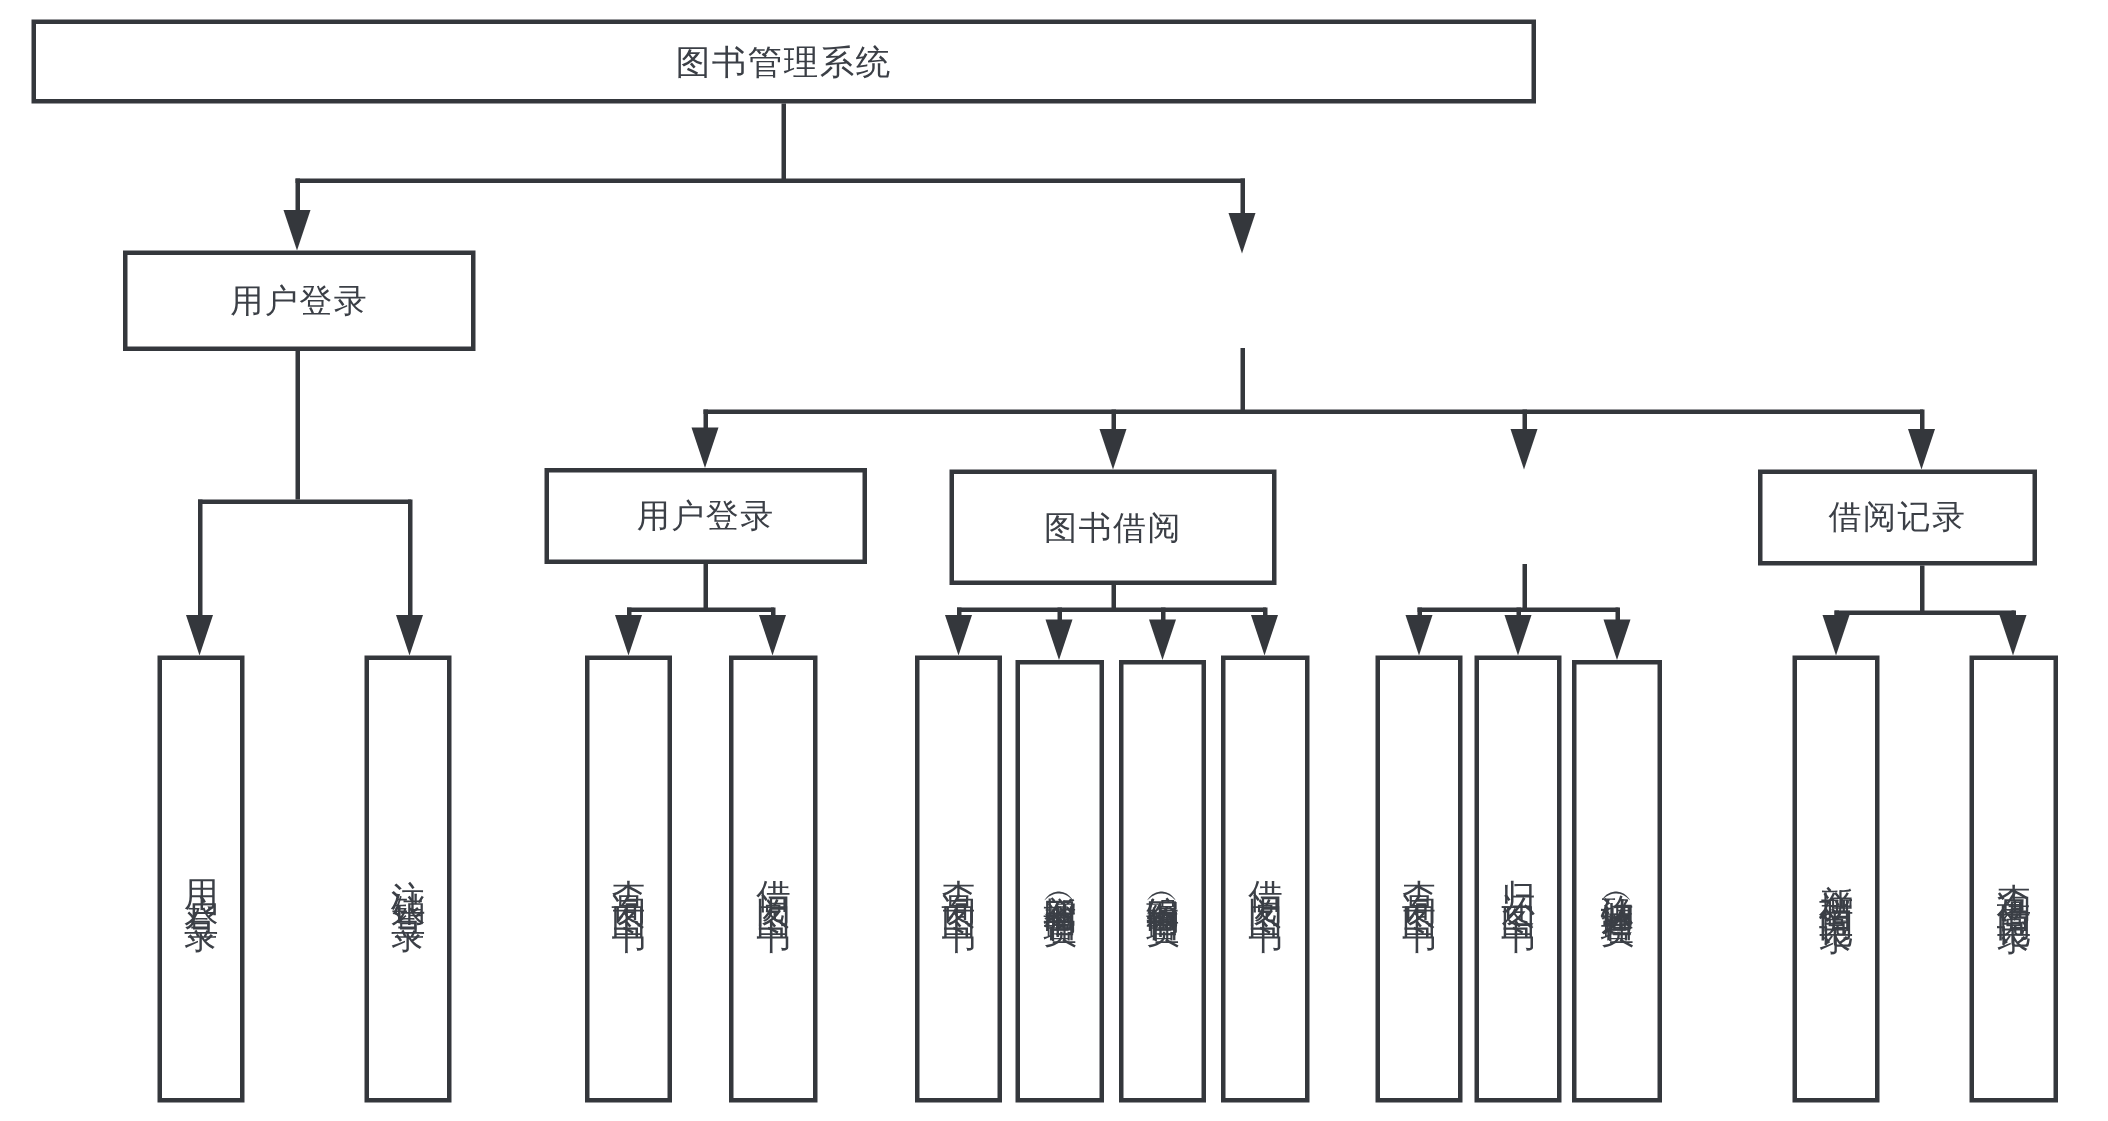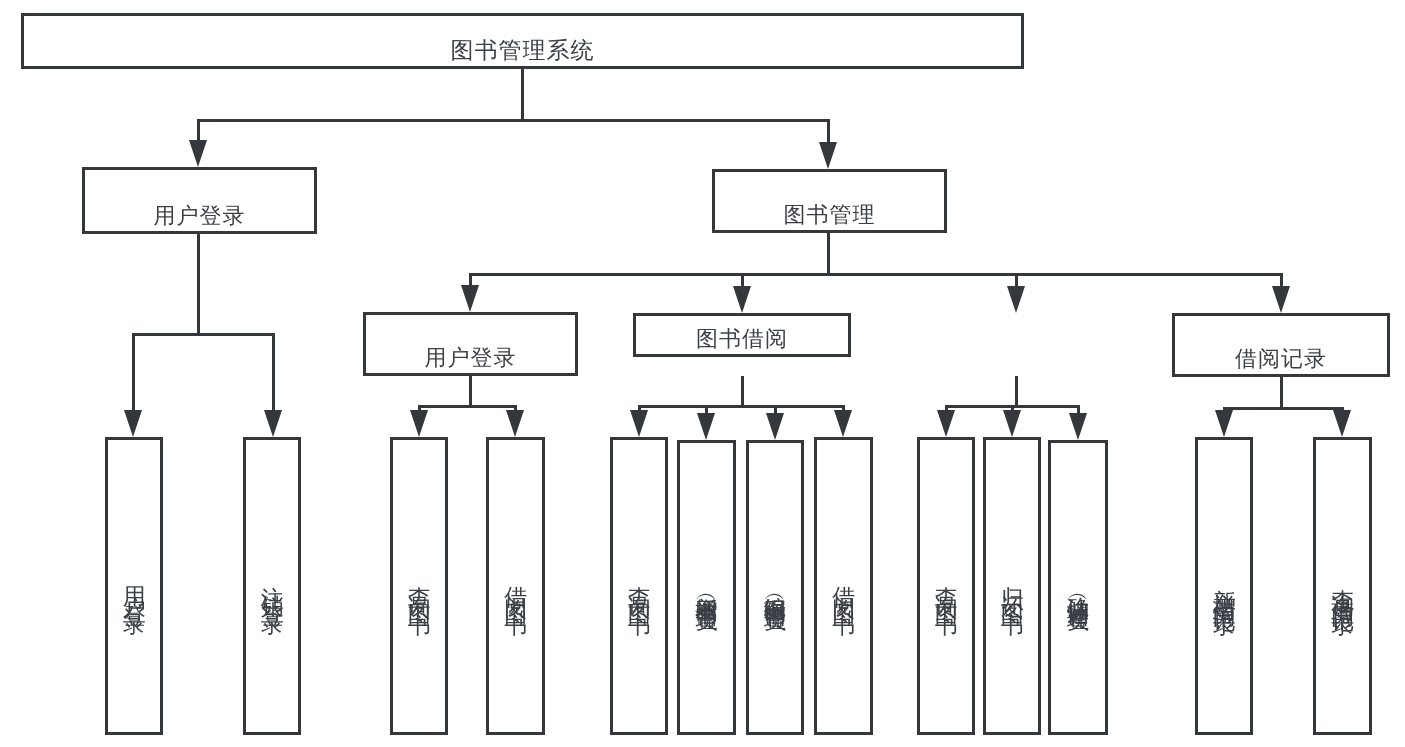--- a/index.html
+++ b/index.html
@@ -13,21 +13,21 @@
     width:1405px;height:747px;
     background:#ffffff;
     font-family:"Liberation Sans","DejaVu Sans",sans-serif;
     overflow:hidden;
   }
   .hbox{
     position:absolute;
     box-sizing:border-box;
     border:3px solid var(--line);
     background:#fff;
-    display:flex;align-items:flex-end;justify-content:center;
+    display:flex;align-items:center;justify-content:center;
     color:var(--text);
     font-size:22px;
     letter-spacing:1px;
   }
   .hbox.root{font-size:23px;}
   .vbox{
     position:absolute;
     box-sizing:border-box;
     border:3px solid var(--line);
     background:#fff;
@@ -127,31 +127,28 @@
   <div class="arr" style="left:1215px;top:410px"></div>
   <div class="arr" style="left:1333px;top:410px"></div>
 
   <div class="hbox root" style="left:21px;top:13px;width:1003px;height:56px">
     <span>图书管理系统</span>
   </div>
 
   <div class="hbox" style="left:82px;top:167px;width:235px;height:67px">
     <span>用户登录</span>
   </div>
-  <div class="hbox" style="left:712px;top:169px;width:235px;height:64px">
-    <span>图书管理</span>
-  </div>
 
   <div class="hbox" style="left:363px;top:312px;width:215px;height:64px">
     <span>用户登录</span>
   </div>
-  <div class="hbox" style="left:633px;top:313px;width:218px;height:44px">
+  <div class="hbox" style="left:633px;top:313px;width:218px;height:77px">
     <span>图书借阅</span>
   </div>
-  <div class="hbox" style="left:1172px;top:313px;width:218px;height:64px">
+  <div class="hbox" style="left:1172px;top:313px;width:186px;height:64px">
     <span>借阅记录</span>
   </div>
 
   <div class="vbox" style="left:105px;top:437px;width:58px;height:298px">
     <span class="vtext">用户登录</span>
   </div>
   <div class="vbox" style="left:243px;top:437px;width:58px;height:298px">
     <span class="vtext">注销登录</span>
   </div>
 

